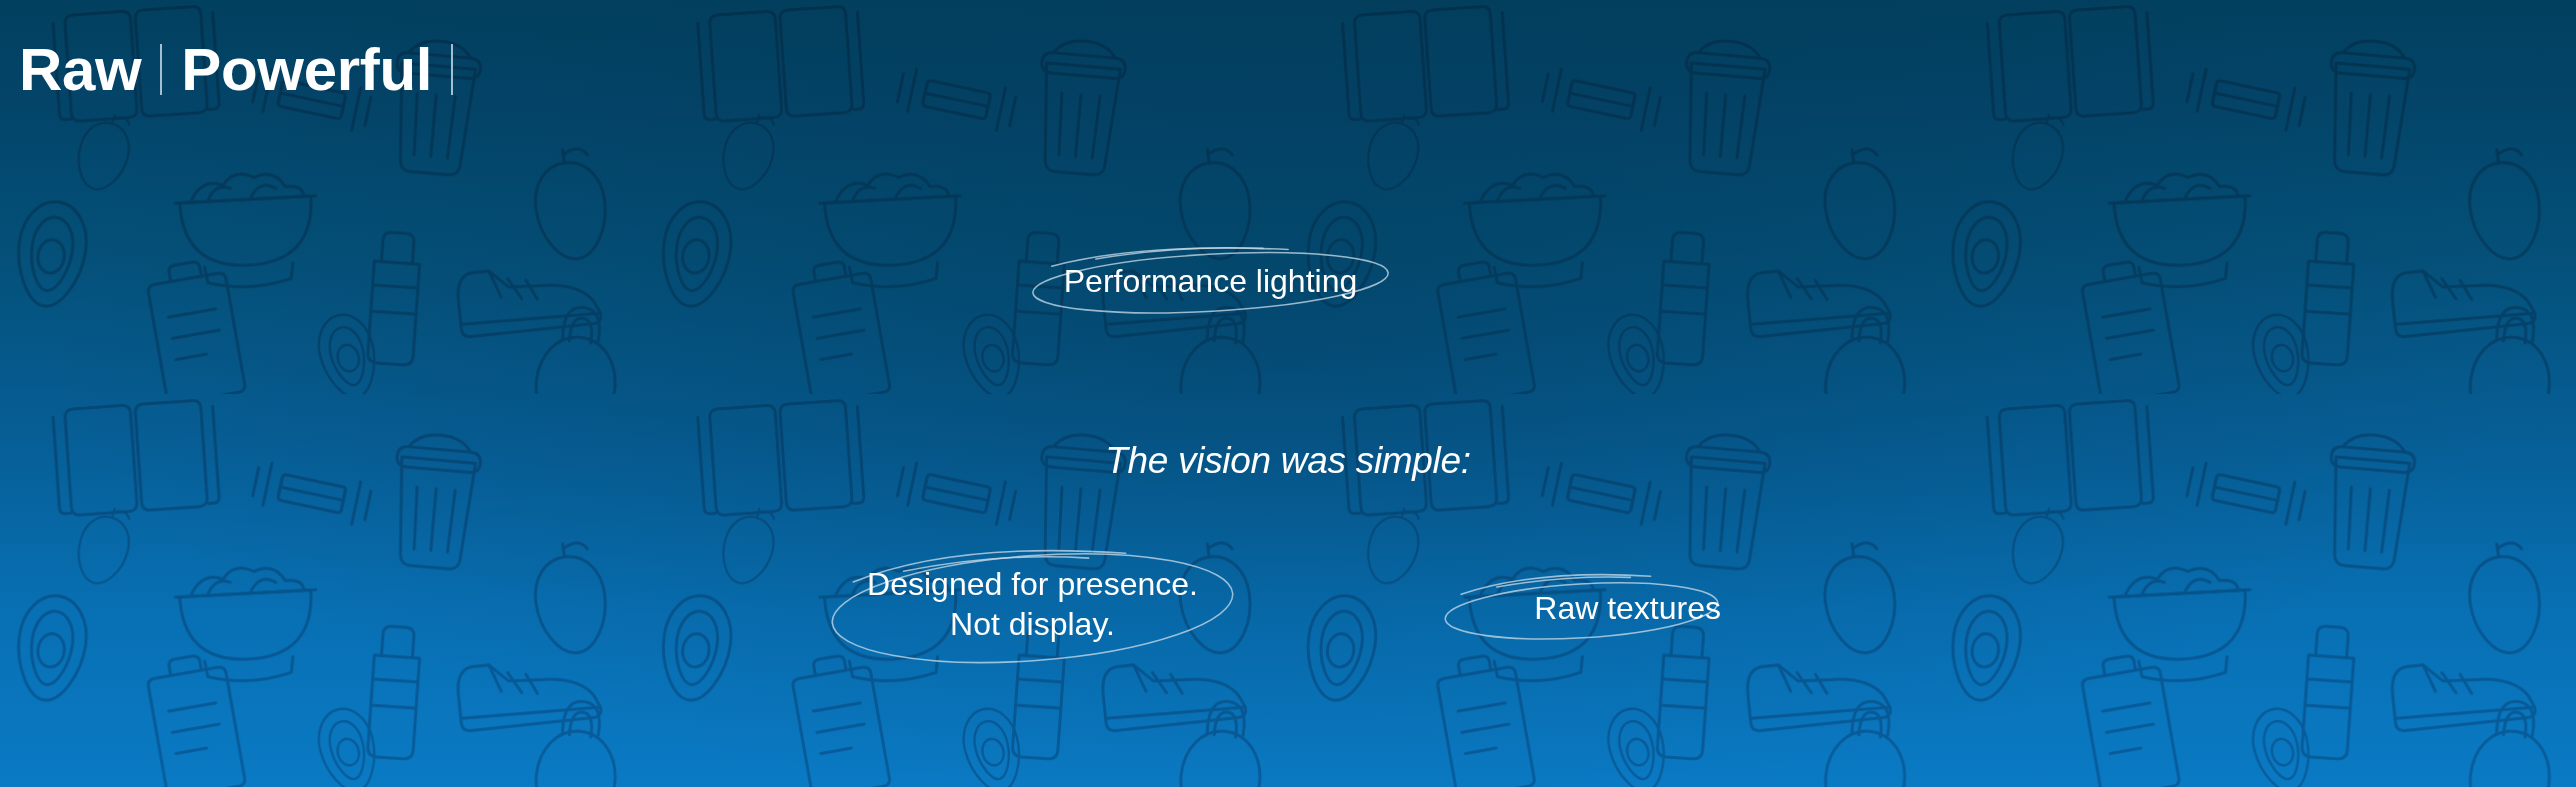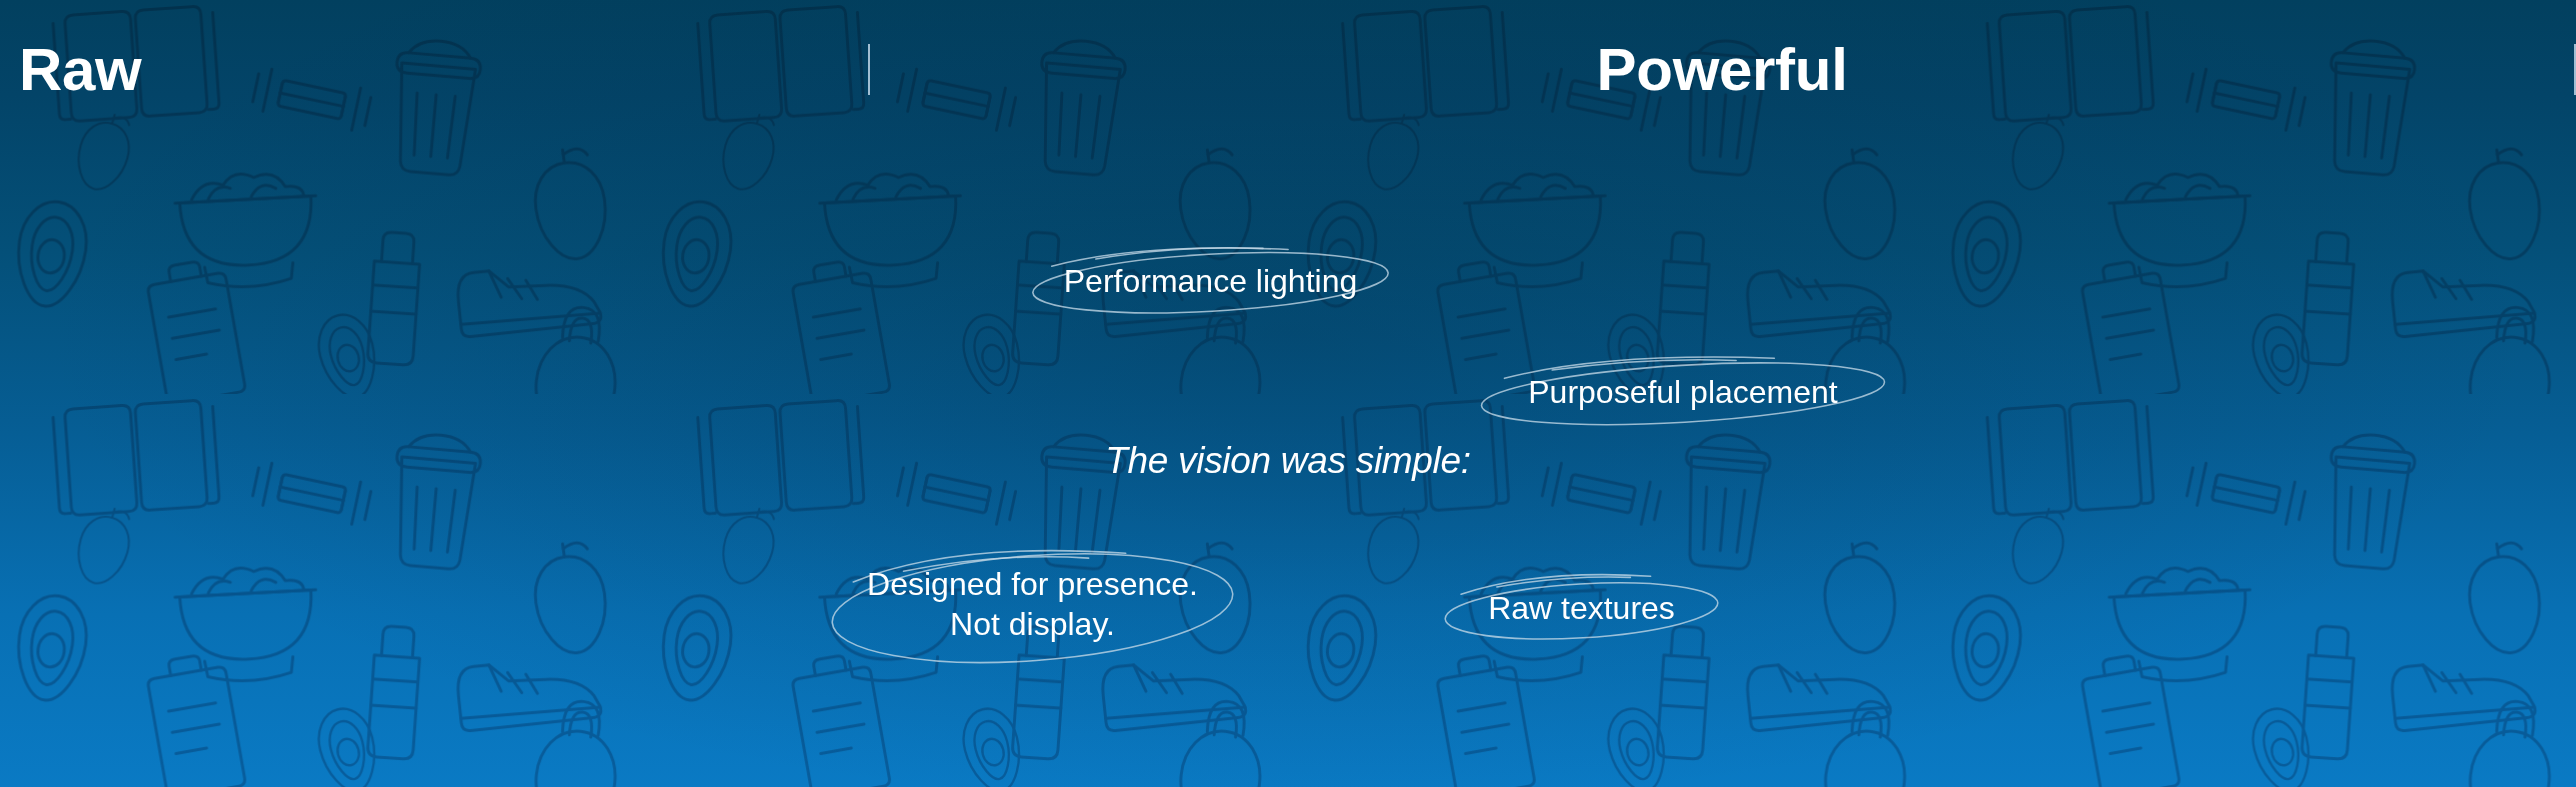--- a/index.html
+++ b/index.html
@@ -47,21 +47,21 @@
   }
 
   
   .headline {
     position: absolute;
     top: 36px;
     left: 0;
     right: 0;
     display: flex;
     align-items: center;
-    justify-content: space-between;
+    justify-content: flex-start;
     gap: 0;
     z-index: 5;
   }
   .headline .word {
     color: #ffffff;
     font-size: 60px;
     font-weight: 700;
     letter-spacing: -0.3px;
     line-height: 1.12;
     padding: 0 19px;
@@ -122,21 +122,21 @@
     text-align: center;
     white-space: pre-line;
     z-index: 2;
   }
 
   
   #pill-performance { left: 1029px; top: 246px;  width: 363px; height: 70px; }
   #pill-zero        { left: 607px; top: 359px;  width: 329px; height: 69px; }
   #pill-purposeful  { left: 1477px; top: 357px;  width: 412px; height: 70px; }
   #pill-designed    { left: 827px; top: 545px;  width: 411px; height: 118px; }
-  #pill-raw         { left: 1442px; top: 575px;  width: 279px; height: 67px; }
+  #pill-raw         { left: 1442px; top: 575px;  width: 279px; height: 67px; justify-content: flex-end; }
 </style>
 </head>
 <body>
 
 <div class="stage">
 
   <div class="pattern-layer">
     <svg viewBox="0 0 4317 1320" preserveAspectRatio="xMidYMid slice" aria-hidden="true">
       <defs>
         <g id="ico-book">
@@ -235,30 +235,20 @@
       <svg viewBox="0 0 608 118" preserveAspectRatio="none">
         <ellipse cx="304" cy="62" rx="298" ry="48" transform="rotate(-3.2 304 62)"></ellipse>
         <path d="M38 34 Q190 -6 434 6"></path>
         <path d="M112 22 Q250 -2 392 4"></path>
       </svg>
     </div>
     <div class="pill-text">Performance lighting</div>
   </div>
 
 
-  <div class="pill" id="pill-purposeful">
-    <div class="ring">
-      <svg viewBox="0 0 690 118" preserveAspectRatio="none">
-        <ellipse cx="345" cy="62" rx="338" ry="48" transform="rotate(-3.4 345 62)"></ellipse>
-        <path d="M46 36 Q214 -8 498 2"></path>
-        <path d="M126 22 Q288 0 434 6"></path>
-      </svg>
-    </div>
-    <div class="pill-text">Purposeful placement</div>
-  </div>
 
   <div class="pill" id="pill-designed">
     <div class="ring">
       <svg viewBox="0 0 688 198" preserveAspectRatio="none">
         <ellipse cx="344" cy="106" rx="336" ry="88" transform="rotate(-4.2 344 106)"></ellipse>
         <path d="M44 62 Q212 -6 500 14"></path>
         <path d="M128 44 Q292 12 438 22"></path>
       </svg>
     </div>
     <div class="pill-text">Designed for presence.

